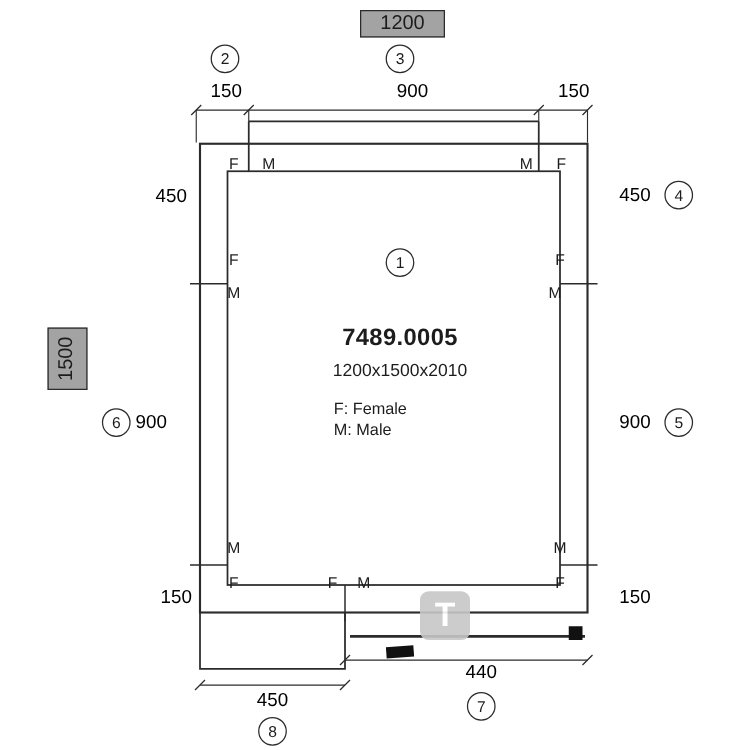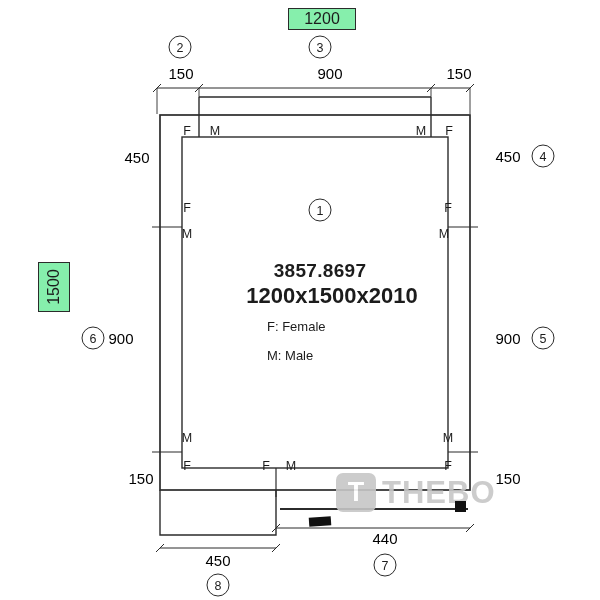--- a/index.html
+++ b/index.html
@@ -8,26 +8,26 @@
   .canvas { position:relative; width:600px; height:600px; background:#fff; overflow:hidden; }
   .svg-layer { position:absolute; left:0; top:0; }
 
   .dim { position:absolute; transform:translate(-50%,-50%); font-size:15px; white-space:nowrap; color:#000000; }
   .fm  { position:absolute; transform:translate(-50%,-50%); font-size:12.5px; color:#1c1c1c; }
 
   .balloon { position:absolute; width:23px; height:23px; border:1.3px solid #2b2b2b;
              border-radius:50%; background:#fff; display:flex; align-items:center;
              justify-content:center; font-size:12.5px; transform:translate(-50%,-50%); }
 
-  .dimbox { position:absolute; border:1.4px solid #2b2b2b; background:#86efac;
+  .dimbox { position:absolute; border:1.4px solid #2b2b2b; background:#a3a3a3;
             display:flex; align-items:center; justify-content:center; font-size:16px; }
   .dimbox.vertical span { transform:rotate(-90deg); white-space:nowrap; }
 
   .title-pn   { position:absolute; transform:translate(-50%,-50%); font-size:19px; font-weight:bold; letter-spacing:.3px; }
-  .title-size { position:absolute; transform:translate(-50%,-50%); font-size:22px; font-weight:bold;margin-left:12px; }
+  .title-size { position:absolute; transform:translate(-50%,-50%); font-size:14px; font-weight:normal; }
   .legend     { position:absolute; font-size:13px; }
 
   .watermark { position:absolute; left:336px; top:473px; display:flex; align-items:center; opacity:.9; }
   .wm-logo   { width:40px; height:39px; background:#c7c7c7; border-radius:7px;
                display:flex; align-items:center; justify-content:center;
                color:#fff; font-size:27px; font-weight:bold; }
   .wm-text   { margin-left:6px; font-size:31px; font-weight:bold; color:#c7c7c7; letter-spacing:1px; }
 
   .hinge  { position:absolute; background:#111; }
   .hinge-right  { left:455px; top:501px; width:11px; height:11px; }
@@ -65,21 +65,20 @@
 
       <path d="M160 548 H276" stroke-width="1"></path>
       <path d="M156 552 L164 544 M272 552 L280 544" stroke-width="1"></path>
     </g>
   </svg>
 
   <div class="watermark">
     <div class="wm-logo">
       <span>T</span>
     </div>
-    <div class="wm-text">THEBO</div>
   </div>
 
   <div class="hinge hinge-right"></div>
   <div class="hinge hinge-handle"></div>
 
   <div class="dimbox" style="left:288px; top:8px; width:68px; height:22px;">
     <span>1200</span>
   </div>
   <div class="dimbox vertical" style="left:38px; top:262px; width:32px; height:50px;">
     <span>1500</span>
@@ -114,18 +113,18 @@
   <div class="fm" style="left:187px; top:234px;">M</div>
   <div class="fm" style="left:448px; top:208px;">F</div>
   <div class="fm" style="left:444px; top:234px;">M</div>
   <div class="fm" style="left:187px; top:438px;">M</div>
   <div class="fm" style="left:187px; top:466px;">F</div>
   <div class="fm" style="left:266px; top:466px;">F</div>
   <div class="fm" style="left:291px; top:466px;">M</div>
   <div class="fm" style="left:448px; top:438px;">M</div>
   <div class="fm" style="left:448px; top:466px;">F</div>
 
-  <div class="title-pn" style="left:320px; top:271px;">3857.8697</div>
+  <div class="title-pn" style="left:320px; top:271px;">7489.0005</div>
   <div class="title-size" style="left:320px; top:296px;">1200x1500x2010</div>
   <div class="legend" style="left:267px; top:319px;">F: Female</div>
-  <div class="legend" style="left:267px; top:336px;margin-top:12px;">M: Male</div>
+  <div class="legend" style="left:267px; top:336px;">M: Male</div>
 
 </div>
 
 </body></html>

